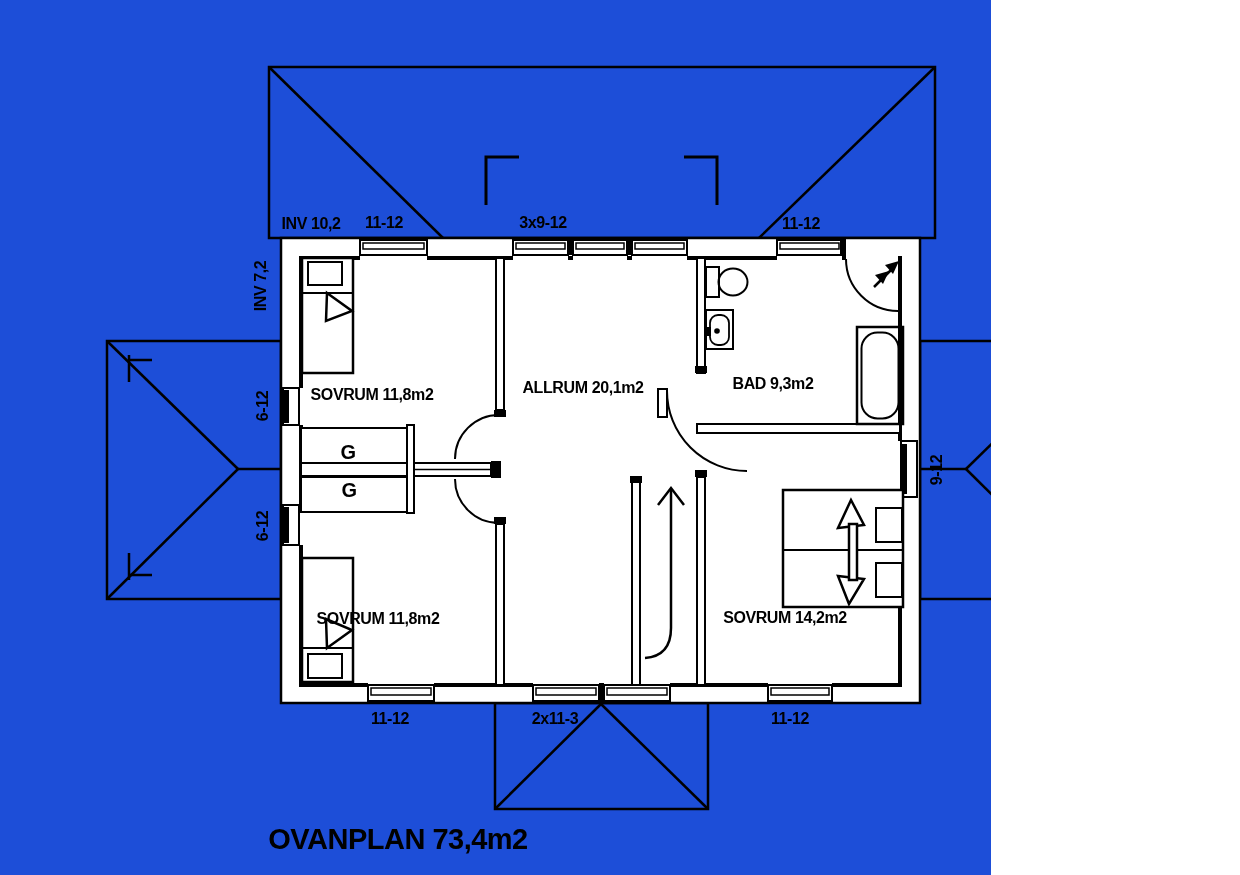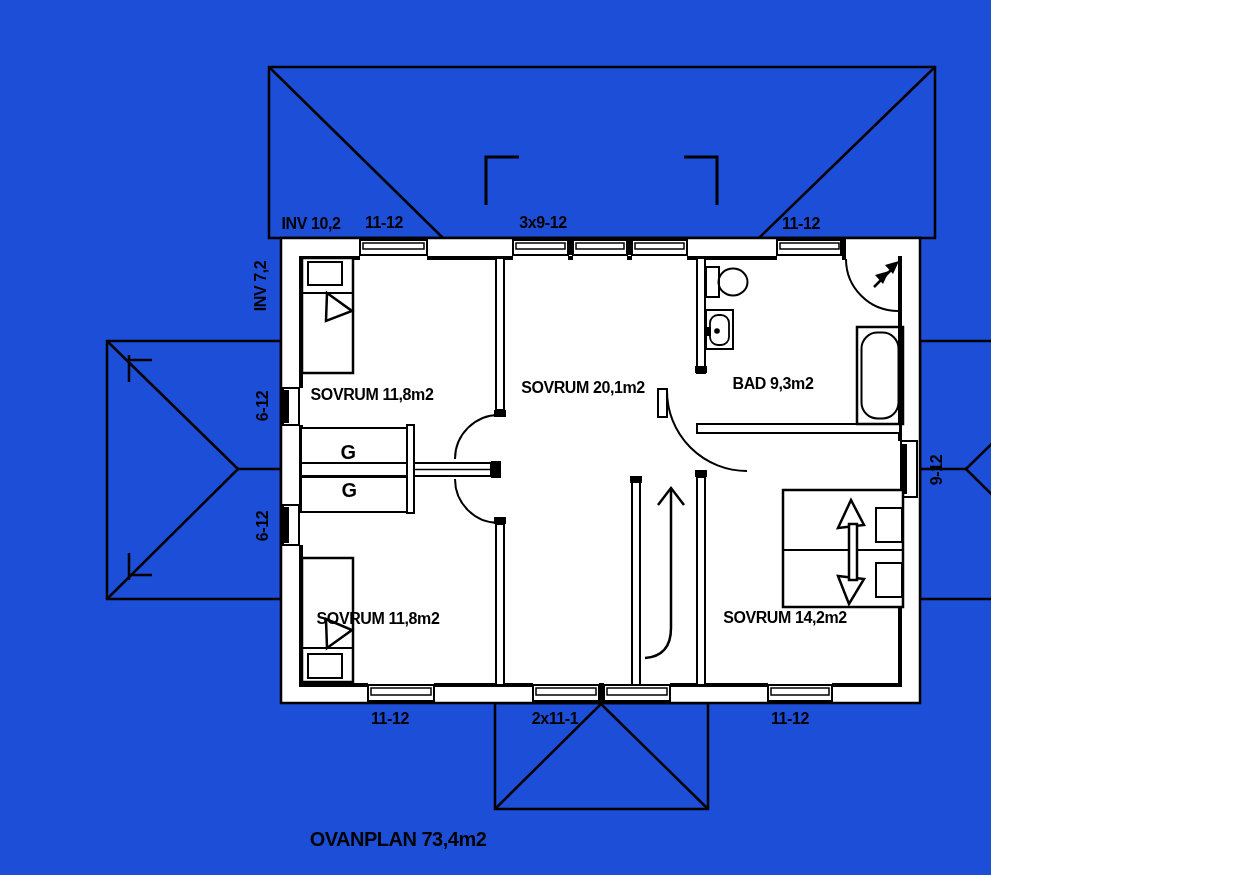--- a/index.html
+++ b/index.html
@@ -5,21 +5,21 @@
   html,body{margin:0;padding:0;background:#fff;}
   #stage{position:relative;width:991px;height:875px;background:#1d4ed8;overflow:hidden;
          font-family:"Liberation Sans","DejaVu Sans",sans-serif;}
   #plan-svg{position:absolute;left:0;top:0;}
   .lbl{position:absolute;transform:translate(-50%,-50%);white-space:nowrap;
        font-weight:bold;color:#000;letter-spacing:-0.4px;z-index:5;}
   .lbl.v{transform:translate(-50%,-50%) rotate(-90deg);}
   .fs16{font-size:16px;}
   .fs19{font-size:16px;}
   .fs20{font-size:20px;}
-  .title{font-size:20px;letter-spacing:-0.5px;}
+  .title{font-size:29px;letter-spacing:-0.5px;}
 </style>
 </head>
 <body>
 
 <div id="stage">
 
 <svg id="plan-svg" width="1240" height="875" viewBox="0 0 1240 875">
   <g stroke="#000" fill="none">
 
     <g stroke-width="2.5">
@@ -231,27 +231,27 @@
 <span class="lbl fs16" style="left:384px;top:223px;">11-12</span>
 <span class="lbl fs16" style="left:543px;top:223px;">3x9-12</span>
 <span class="lbl fs16" style="left:801px;top:224px;">11-12</span>
 
 <span class="lbl v fs16" style="left:261px;top:286px;">INV 7,2</span>
 <span class="lbl v fs16" style="left:263px;top:406px;">6-12</span>
 <span class="lbl v fs16" style="left:263px;top:526px;">6-12</span>
 <span class="lbl v fs16" style="left:937px;top:470px;">9-12</span>
 
 <span class="lbl fs19" style="left:372px;top:395px;">SOVRUM 11,8m2</span>
-<span class="lbl fs19" style="left:583px;top:388px;">SOVRUM 20,1m2</span>
+<span class="lbl fs19" style="left:583px;top:388px;">ALLRUM 20,1m2</span>
 <span class="lbl fs19" style="left:773px;top:384px;">BAD 9,3m2</span>
 <span class="lbl fs19" style="left:378px;top:619px;">SOVRUM 11,8m2</span>
 <span class="lbl fs19" style="left:785px;top:618px;text-align:center;">SOVRUM 14,2m2</span>
 
 <span class="lbl fs20" style="left:348px;top:452px;">G</span>
 <span class="lbl fs20" style="left:349px;top:490px;">G</span>
 
 <span class="lbl fs16" style="left:390px;top:719px;">11-12</span>
-<span class="lbl fs16" style="left:555px;top:719px;">2x11-1</span>
+<span class="lbl fs16" style="left:555px;top:719px;">2x11-3</span>
 <span class="lbl fs16" style="left:790px;top:719px;">11-12</span>
 
 <span class="lbl title" style="left:398px;top:839px;">OVANPLAN 73,4m2</span>
 
 </div>
 
 </body></html>

